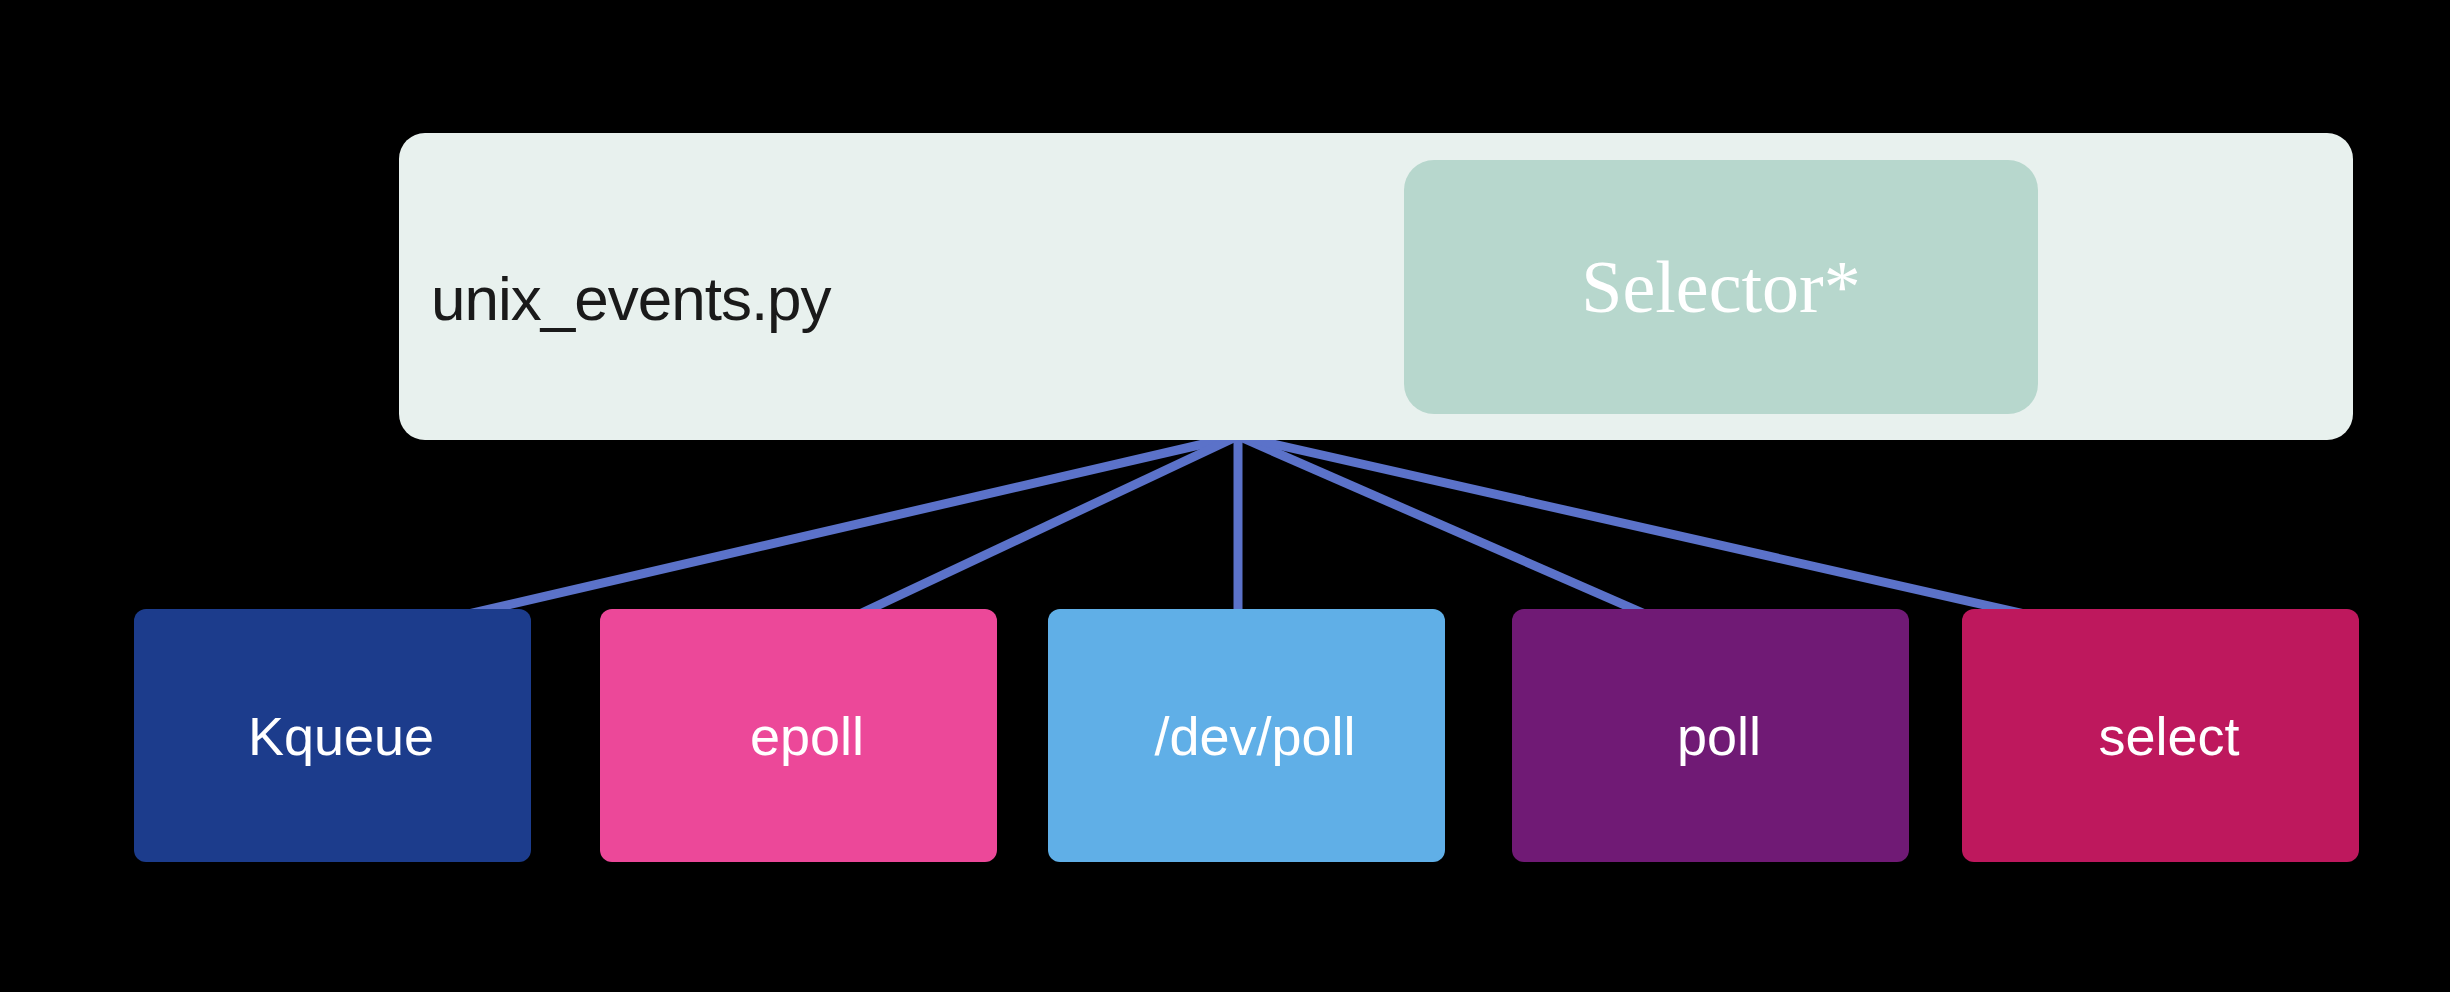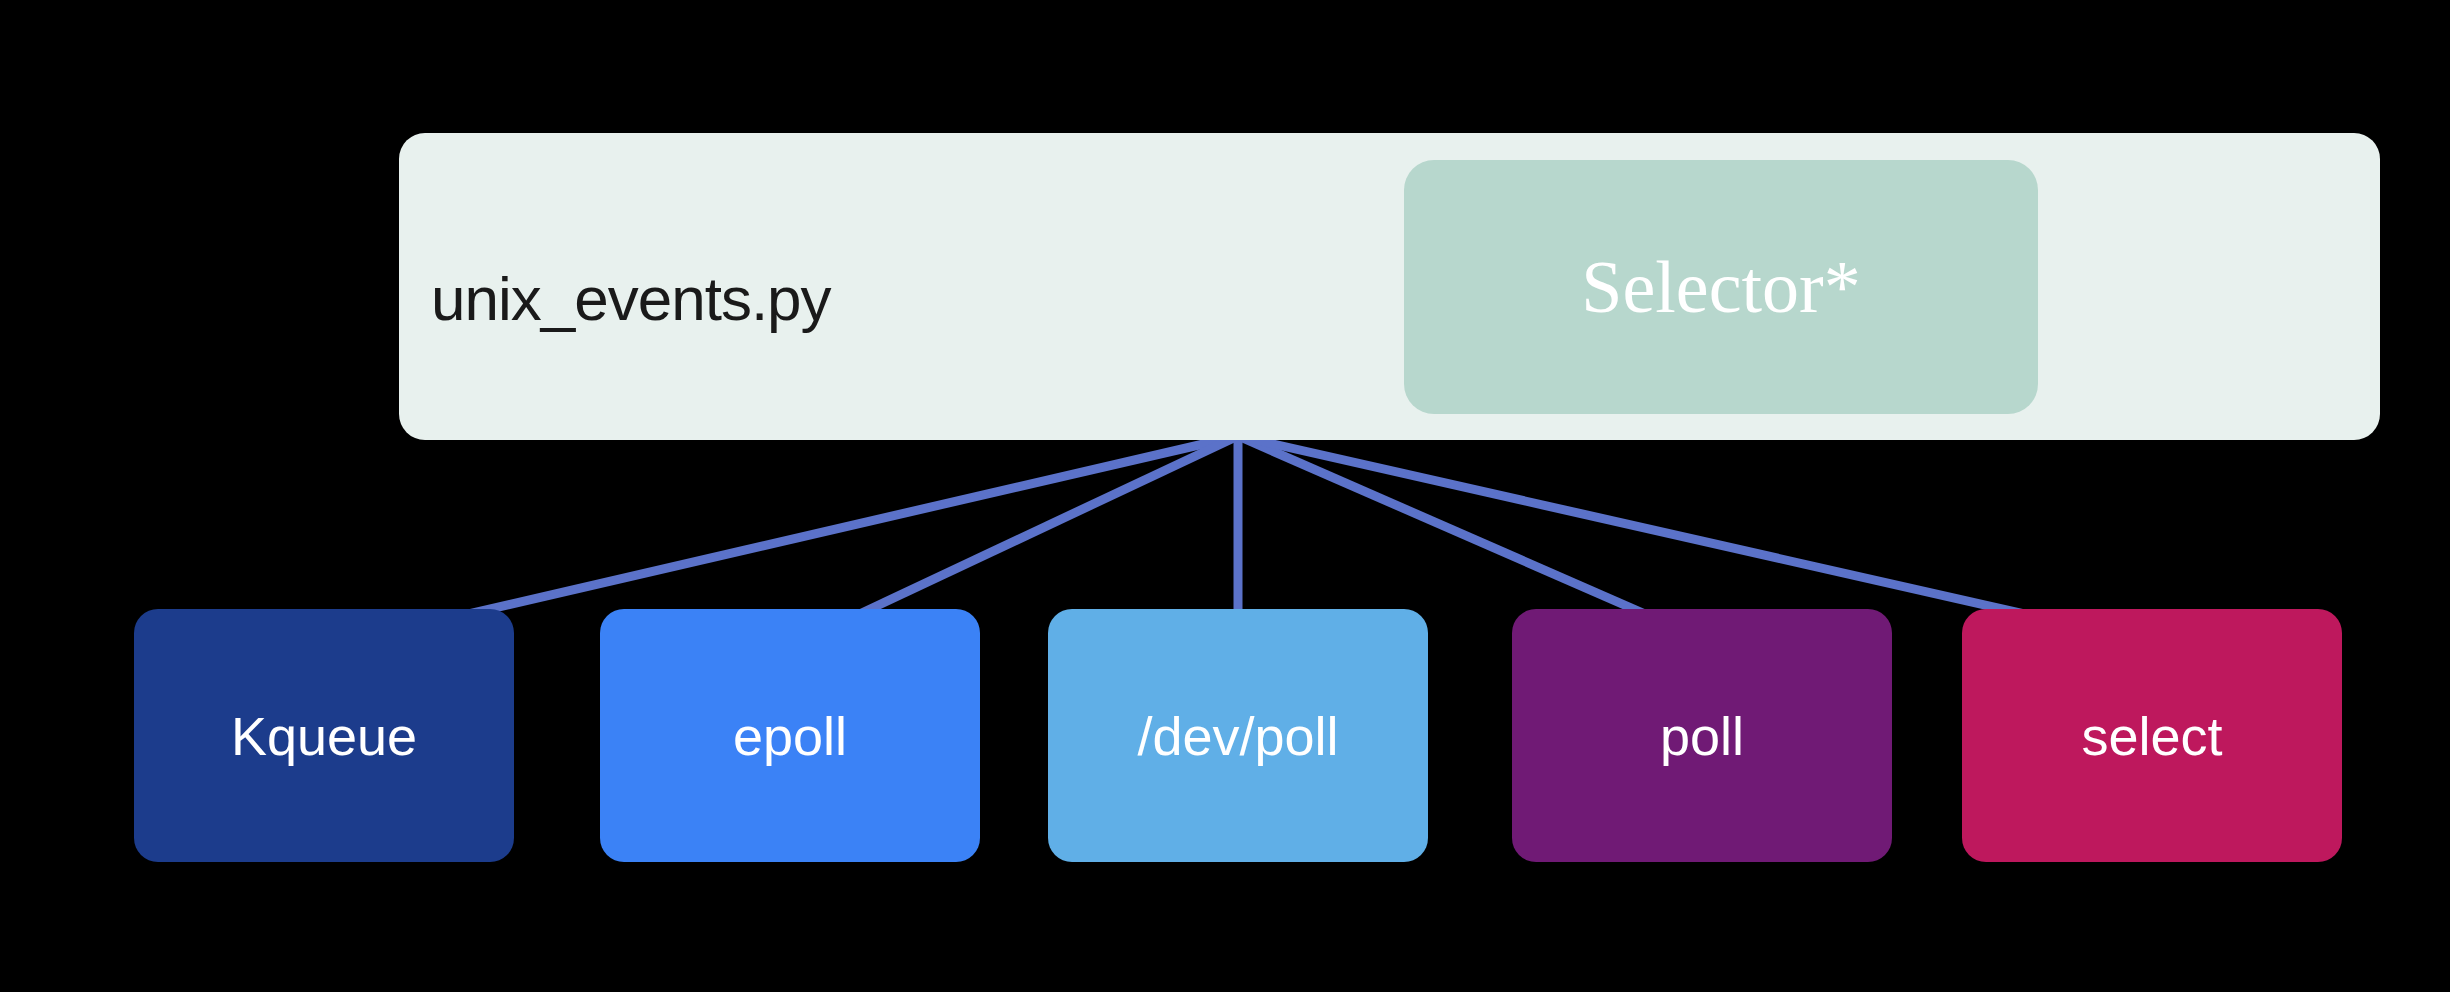--- a/index.html
+++ b/index.html
@@ -23,21 +23,20 @@
   }
   .parent-box {
     position: absolute;
     left: 399px;
     top: 133px;
     width: 1954px;
     height: 307px;
     border-radius: 26px;
     display: flex;
     align-items: center;
-    padding-left: 27px;
   }
   .file-label {
     position: absolute;
     left: 32px;
     top: 0;
     height: 100%;
     display: flex;
     align-items: center;
     padding-top: 12px;
     font-size: 62px;
@@ -53,25 +52,26 @@
     display: flex;
     align-items: center;
     justify-content: center;
     font-size: 74px;
   }
   .child-box {
     position: absolute;
     top: 609px;
     width: 380px;
     height: 253px;
-    border-radius: 24px;
+    border-radius: 12px;
     display: flex;
     align-items: center;
     justify-content: center;
     font-size: 54px;
+    padding-left: 17px;
   }
   .child-0 { left: 134px; }
   .child-1 { left: 600px; }
   .child-2 { left: 1048px; }
   .child-3 { left: 1512px; }
   .child-4 { left: 1962px; }
 </style>
 </head>
 <body style="background: rgb(0, 0, 0);">
 
@@ -88,21 +88,21 @@
   <div class="parent-box" style="background: rgb(232, 241, 238); color: rgb(26, 26, 26);">
     <span class="file-label">unix_events.py</span>
     <div class="selector-box" style="background: rgb(183, 215, 205); color: rgb(255, 255, 255); font-family: Liberation Serif, serif;">
       <span>Selector*</span>
     </div>
   </div>
 
   <div class="child-box child-0" style="background: rgb(28, 60, 140); color: rgb(255, 255, 255);">
     <span>Kqueue</span>
   </div>
-  <div class="child-box child-1" style="background: #3b82f6; color: rgb(255, 255, 255);">
+  <div class="child-box child-1" style="background: #ec4899; color: rgb(255, 255, 255);">
     <span>epoll</span>
   </div>
   <div class="child-box child-2" style="background: rgb(96, 175, 231); color: rgb(255, 255, 255);">
     <span>/dev/poll</span>
   </div>
   <div class="child-box child-3" style="background: #701a75; color: rgb(255, 255, 255);">
     <span>poll</span>
   </div>
   <div class="child-box child-4" style="background: #be185d; color: rgb(255, 255, 255);">
     <span>select</span>

